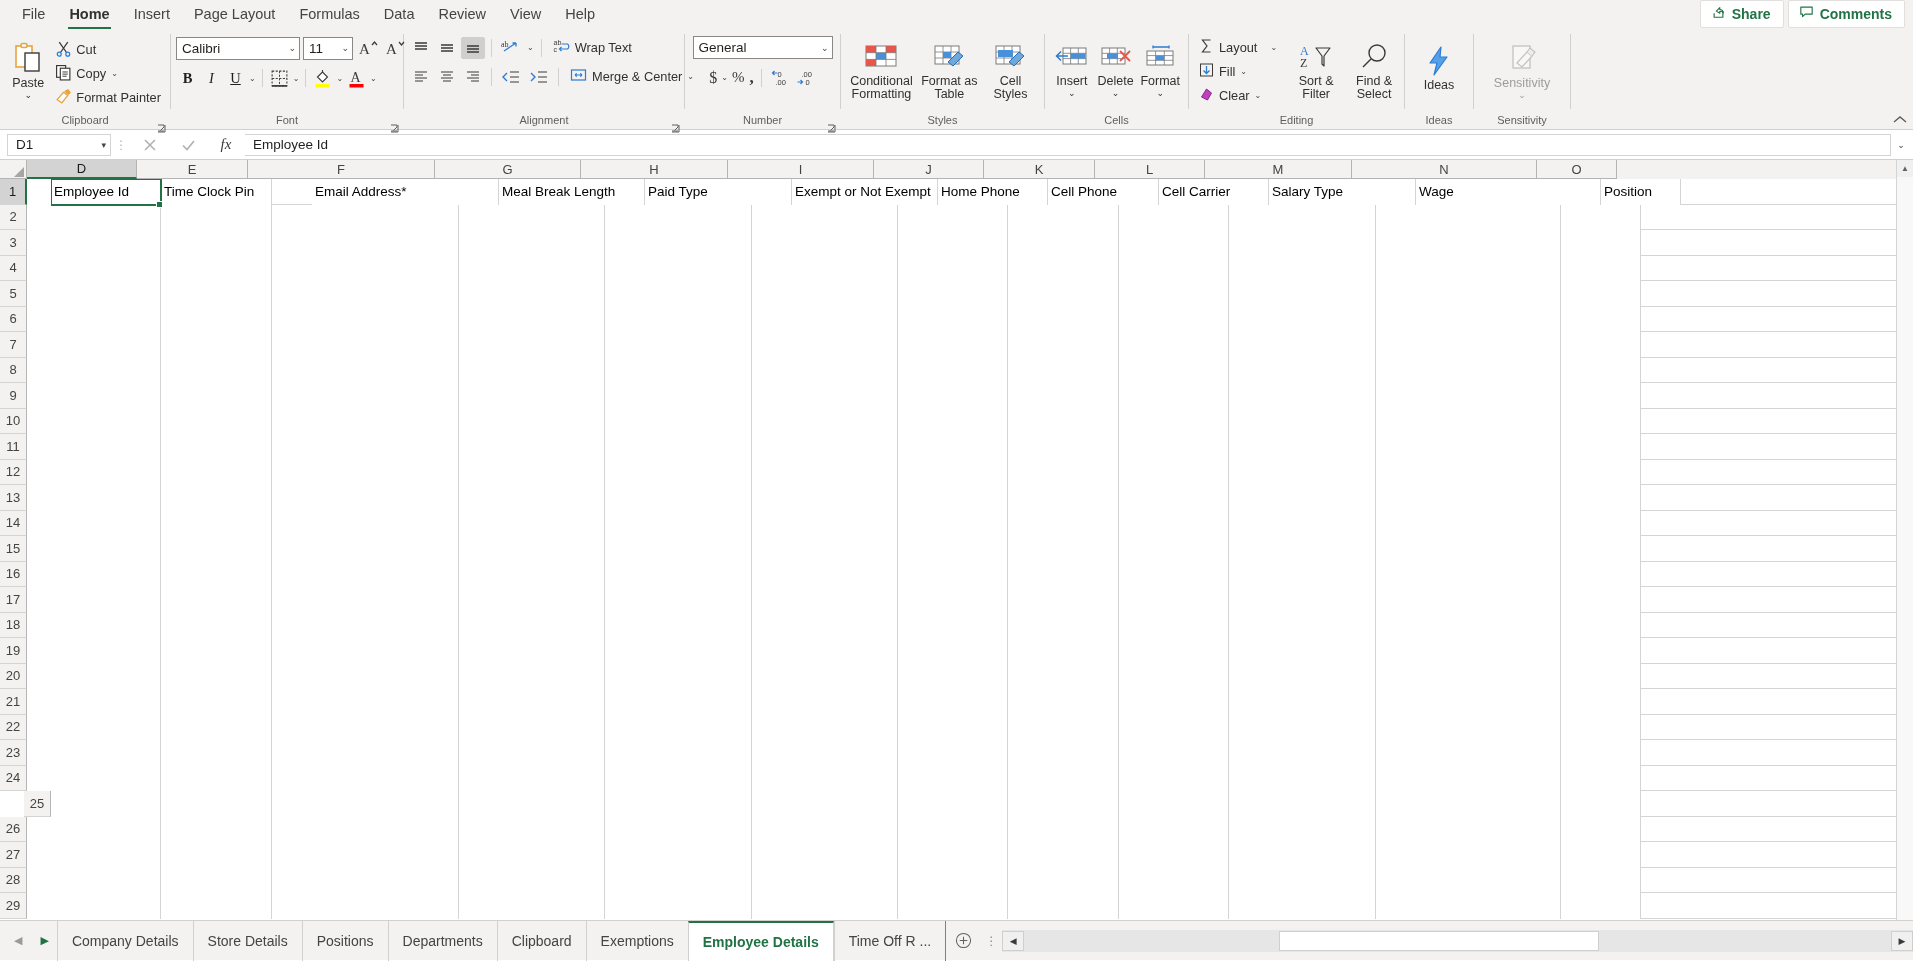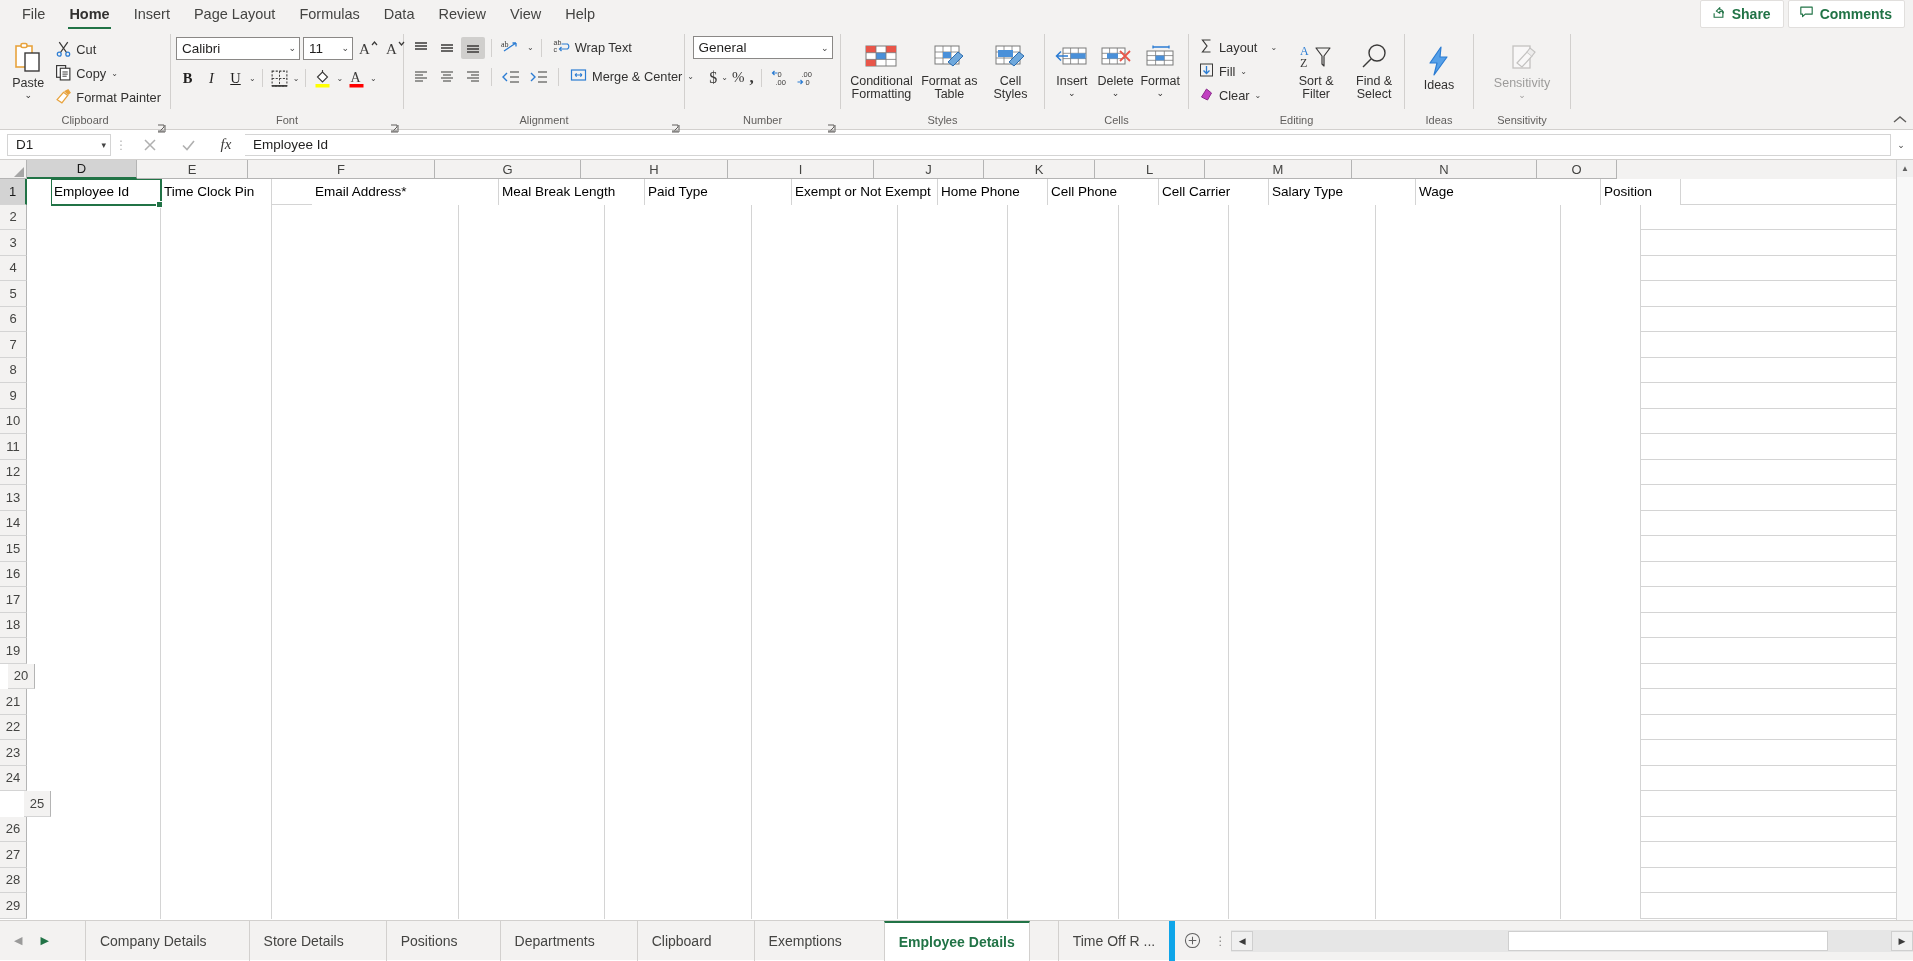--- a/index.html
+++ b/index.html
@@ -133,23 +133,23 @@
               font-size: 8px; color:#616161; cursor:pointer; background:#f0f0f0;}
   
   .sheetbar { height: 40px; background: #f3f2f1; display: flex; align-items: center;
               border-top: 1px solid #d2d0ce; }
   .nav-arrows { display: flex; align-items: center; padding: 0 8px 0 14px; gap: 18px; }
   .nav-arr { font-size: 11px; color: #9a9a9a; cursor: pointer; }
   .nav-arr.en { color: #217346; }
   .sheettabs { display: flex; align-items: stretch; height: 40px; }
   .sheettab {
     display: flex; align-items: center; padding: 0 14px; font-size: 14px; color: #444442;
-    border-left: 1px solid #d2d0ce; cursor: pointer; white-space: nowrap; background: transparent; margin-left: 28px;
-  }
-  .sheettab:last-of-type { border-right: 6px solid #0ea5e9; }
+    border-left: 1px solid #d2d0ce; cursor: pointer; white-space: nowrap; background: transparent;
+  }
+  .sheettab:last-of-type { border-right: 1px solid #0ea5e9; }
   .sheettab.active {
     background: #fff; font-weight: bold; color: #217346; border-top: 2px solid #217346;
     border-left: 1px solid #d2d0ce; border-right: 1px solid #d2d0ce;
   }
   .addsheet { width: 34px; display:flex; align-items:center; justify-content:center; cursor:pointer; }
   .sb-dots { width: 22px; text-align:center; color:#8a8886; font-size: 12px; cursor:pointer; }
   .hscroll { flex: 1; display: flex; align-items: center; background: #e6e6e6; height: 22px; margin-right: 0; }
   .hs-arrow { width: 22px; height: 20px; display:flex;align-items:center;justify-content:center;
               font-size:9px;color:#3b3b3b;cursor:pointer;background:#f0f0f0;border:1px solid #cfcfcf;}
   .hs-track { flex: 1; height: 20px; position: relative; }
@@ -761,21 +761,21 @@
         </div>
         <div class="rowhead" style="height: 25.5px;">
           <span>17</span>
         </div>
         <div class="rowhead" style="height: 25.5px;">
           <span>18</span>
         </div>
         <div class="rowhead" style="height: 25.5px;">
           <span>19</span>
         </div>
-        <div class="rowhead" style="height: 25.5px; margin-left: 8px;">
+        <div class="rowhead" style="height: 25.5px;">
           <span>20</span>
         </div>
         <div class="rowhead" style="height: 25.5px;">
           <span>21</span>
         </div>
         <div class="rowhead" style="height: 25.5px;">
           <span>22</span>
         </div>
         <div class="rowhead" style="height: 25.5px;">
           <span>23</span>

